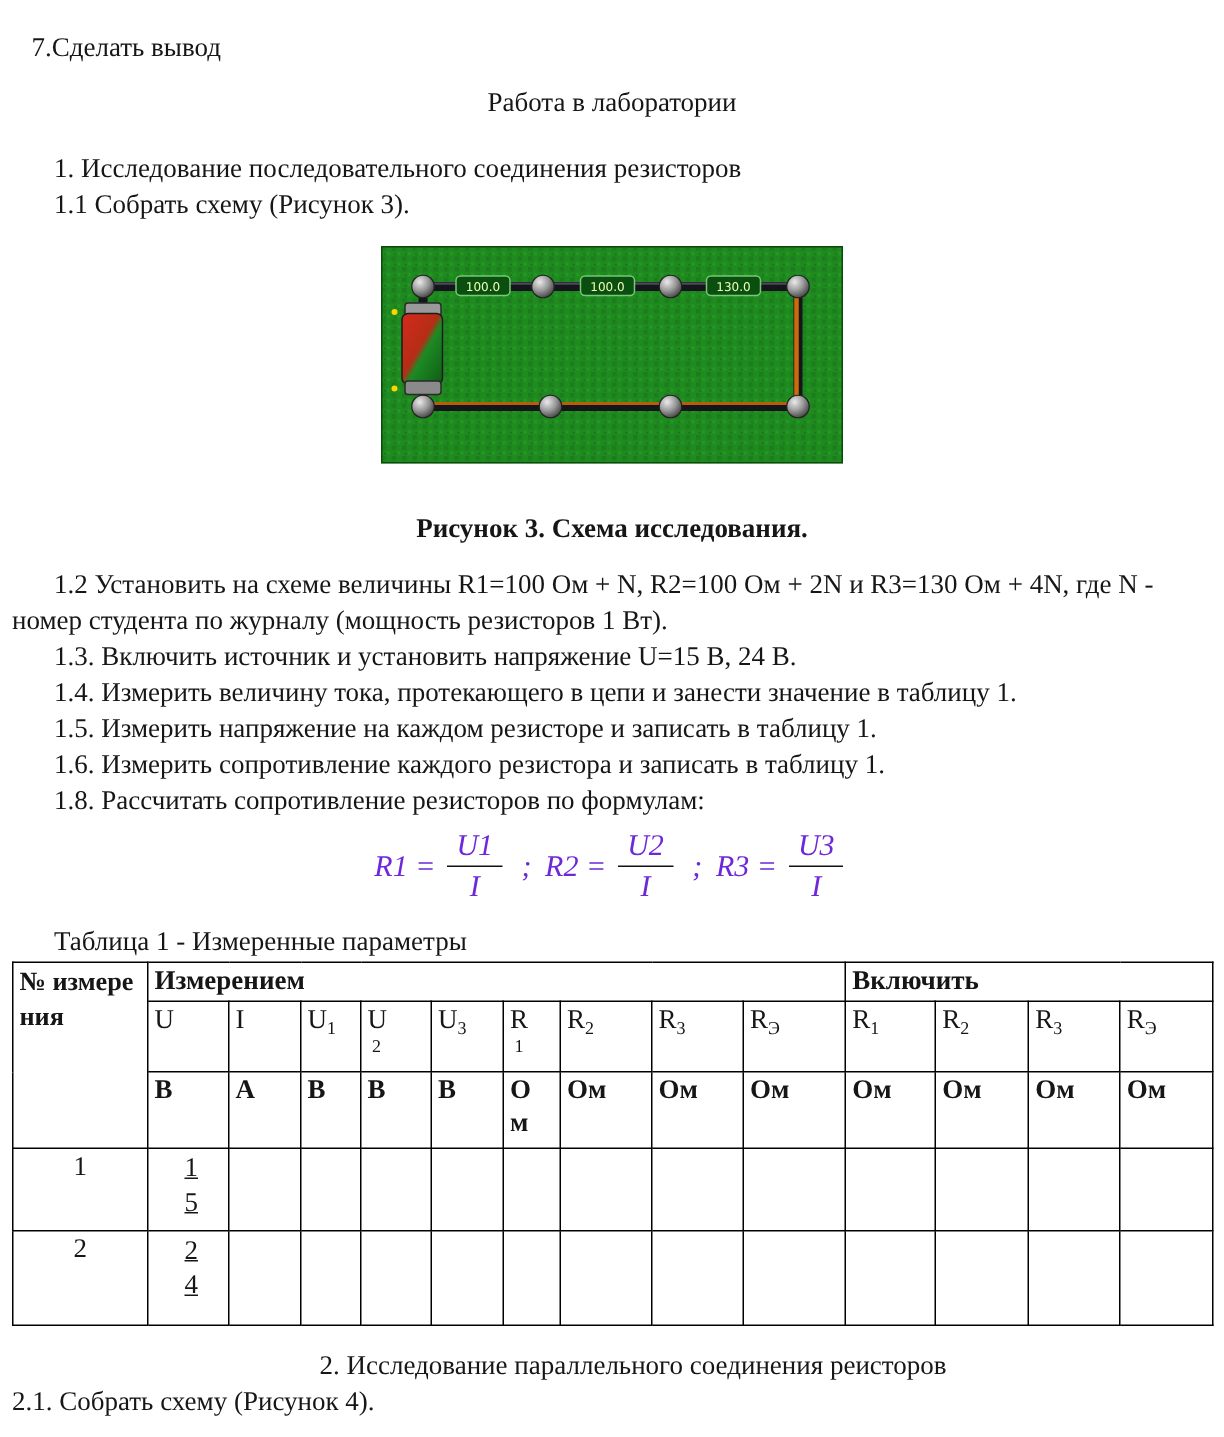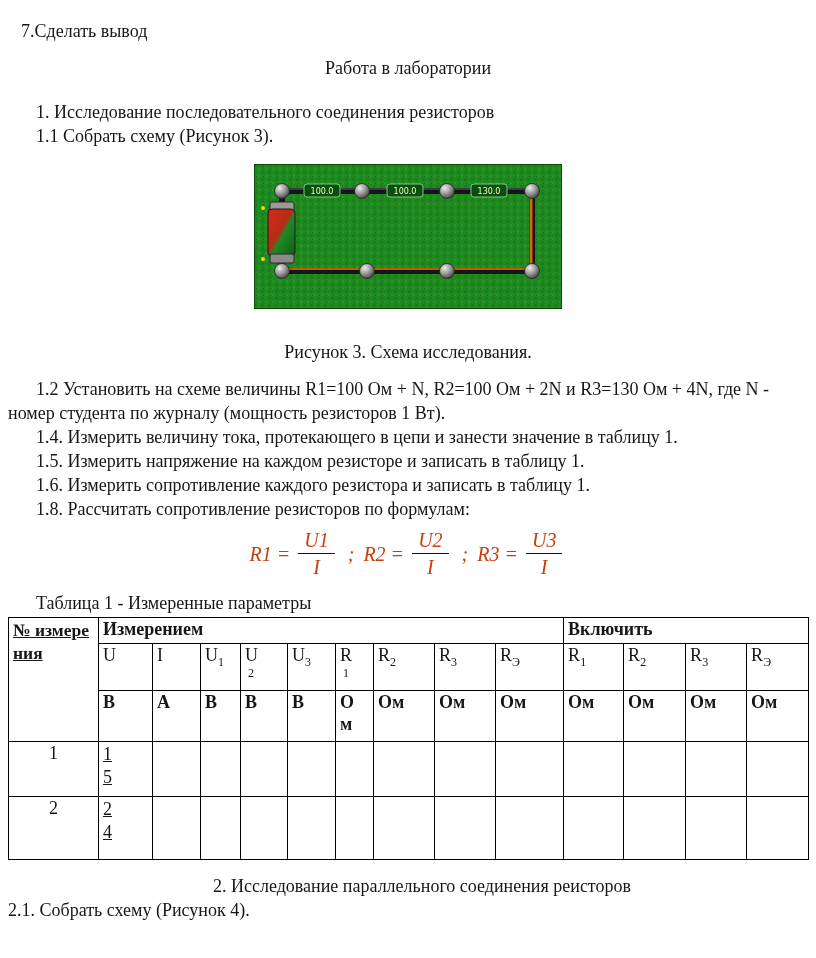--- a/index.html
+++ b/index.html
@@ -7,44 +7,44 @@
     width:816px; height:958px; background:#ffffff; color:#161616;
     font-family:"Liberation Serif", serif; font-size:18px; overflow:hidden;
   }
   .page { padding:6px 8px 0 8px; }
   .line { line-height:24px; margin:13px; }
   .para { line-height:24px; margin:0; text-indent:28px; }
   .noindent { text-indent:0; }
   .center { text-align:center; text-indent:0; }
 
   .figwrap { margin-top:16px; text-align:center; }
-  .caption { margin-top:26px; }
+  .caption { margin-top:26px;font-weight:bold; }
   .after-caption { }
 
   .formula {
     margin:8px 0 12px 0; display:flex; justify-content:center; align-items:center;
-    font-size:20px; font-style:italic; color:#c2410c;
+    font-size:20px; font-style:italic; color:#6d28d9;
   }
   .flhs { margin-right:4px; }
   .frac { display:inline-flex; flex-direction:column; text-align:center; margin:0 4px; }
   .fnum { padding:0 6px 1px 6px; border-bottom:1.6px solid #111; line-height:1.15; }
   .fden { line-height:1.2; padding-top:1px; }
   .fsep { margin:0 9px; }
 
   table.t1 { border-collapse:collapse; table-layout:fixed; width:800px; margin-top:2px; }
   .t1 td { border:1px solid #000; vertical-align:top; padding:1px 4px; overflow:hidden; }
-  .t1 .corner { font-weight:bold; overflow-wrap:anywhere; word-break:break-all; line-height:1.3; font-size:17.5px;text-decoration:underline; }
+  .t1 .corner { font-weight:bold; overflow-wrap:anywhere; word-break:break-all; line-height:1.3; font-size:17.5px; }
   .t1 .ghead { font-weight:bold; line-height:20px; }
   .t1 .ch { line-height:1.2; }
   .t1 .ch sub { font-size:12px; }
   .t1 .stack sub { display:block; margin-left:3px; line-height:1.1; }
   .t1 .uh { font-weight:bold; }
   .t1 .unarrow { display:inline-block; width:14px; word-break:break-all; line-height:1.2; }
   .t1 .numcell { text-align:center; }
-  .t1 .vwrap { display:inline-block; width:13px; word-break:break-all; margin-left:0; line-height:1.25;text-decoration:underline; }
+  .t1 .vwrap { display:inline-block; width:13px; word-break:break-all; margin-left:20px; line-height:1.25;text-decoration:underline; }
   tr.rg td { height:23px; }
   tr.rc td { height:44px; }
   tr.ru td { height:48px; }
   tr.rd1 td { height:52px; }
   tr.rd2 td { height:60px; }
 
   .sec2 { margin-top:14px;text-align:center; }
 </style>
 </head>
 <body>
@@ -122,20 +122,21 @@
         <circle cx="113" cy="107" r="7.5" fill="url(#node)" stroke="#222" stroke-width="0.8"></circle>
         <circle cx="193" cy="107" r="7.5" fill="url(#node)" stroke="#222" stroke-width="0.8"></circle>
         <circle cx="278" cy="107" r="7.5" fill="url(#node)" stroke="#222" stroke-width="0.8"></circle>
       </g>
     </svg>
   </div>
 
   <p class="line center caption">Рисунок 3. Схема исследования.</p>
 
   <p class="para after-caption">1.2 Установить на схеме величины R1=100 Ом + N, R2=100 Ом + 2N и R3=130 Ом + 4N, где N - номер студента по журналу (мощность резисторов 1 Вт).</p>
+  <p class="para">1.3. Включить источник и установить напряжение U=15 В, 24 В.</p>
   <p class="para">1.4. Измерить величину тока, протекающего в цепи и занести значение в таблицу 1.</p>
   <p class="para">1.5. Измерить напряжение на каждом резисторе и записать в таблицу 1.</p>
   <p class="para">1.6. Измерить сопротивление каждого резистора и записать в таблицу 1.</p>
   <p class="para">1.8. Рассчитать сопротивление резисторов по формулам:</p>
 
   <div class="formula">
     <span class="flhs">R1 =</span>
     <span class="frac">
         <span class="fnum">U1</span>
         <span class="fden">I</span>

